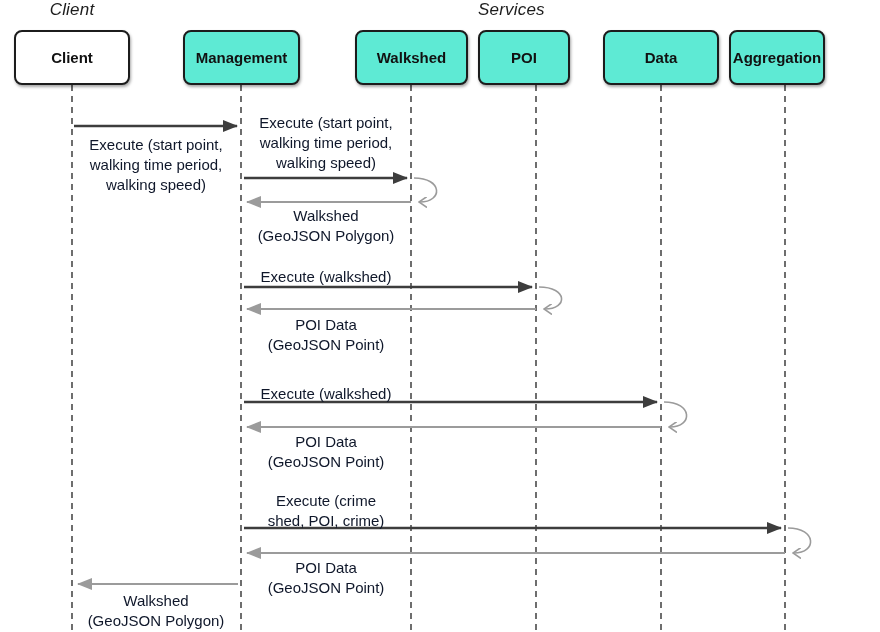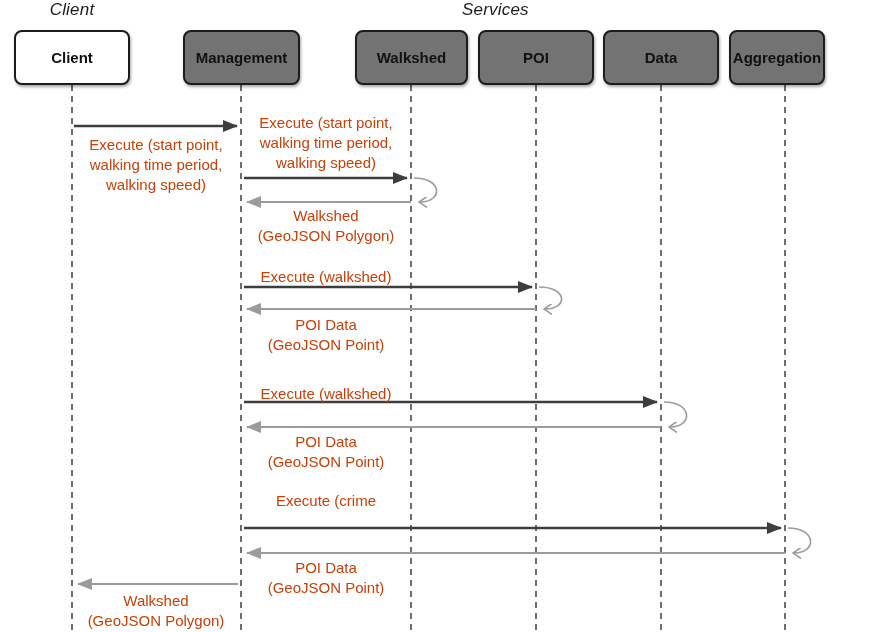--- a/index.html
+++ b/index.html
@@ -13,44 +13,44 @@
   }
   .group-header {
     position: absolute;
     top: 0px;
     font-size: 17px;
     font-style: italic;
     color: #1c1c1c;
     letter-spacing: 0.2px;
   }
   .hdr-client { left: 14px; width: 116px; text-align: center; }
-  .hdr-services { left: 462px; }
+  .hdr-services { left: 478px; }
   .pbox {
     position: absolute;
     top: 30px;
     height: 55px;
     box-sizing: border-box;
     border: 2px solid #1c1c1c;
     border-radius: 8px;
-    background: #737373;
+    background: #5eead4;
     display: flex;
     align-items: center;
     justify-content: center;
     font-size: 15px;
     font-weight: bold;
     color: #111111;
     box-shadow: 1px 2px 3px rgba(0,0,0,0.35);
   }
   .pbox.client-box { background: #ffffff; }
   .arrow-layer { position: absolute; left: 0; top: 0; }
   .msg-label {
     position: absolute;
     font-size: 15px;
     line-height: 20px;
-    color: #c2410c;
+    color: #0f172a;
     text-align: center;
   }
 </style>
 </head>
 <body>
 
 <div class="canvas">
 
   <div class="group-header hdr-client">Client</div>
   <div class="group-header hdr-services">Services</div>
@@ -95,21 +95,21 @@
 
   <div class="pbox client-box" style="left:14px;width:116px">
     <span>Client</span>
   </div>
   <div class="pbox" style="left:183px;width:117px">
     <span>Management</span>
   </div>
   <div class="pbox" style="left:355px;width:113px">
     <span>Walkshed</span>
   </div>
-  <div class="pbox" style="left:478px;width:116px">
+  <div class="pbox" style="left:478px;width:92px">
     <span>POI</span>
   </div>
   <div class="pbox" style="left:603px;width:116px">
     <span>Data</span>
   </div>
   <div class="pbox" style="left:729px;width:96px">
     <span>Aggregation</span>
   </div>
 
   <div class="msg-label" style="left:61px;top:135px;width:190px">
@@ -142,20 +142,21 @@
     <div>Execute (walkshed)</div>
   </div>
 
   <div class="msg-label" style="left:231px;top:432px;width:190px">
     <div>POI Data</div>
     <div>(GeoJSON Point)</div>
   </div>
 
   <div class="msg-label" style="left:231px;top:491px;width:190px">
     <div>Execute (crime</div>
+    <div>shed, POI, crime)</div>
   </div>
 
   <div class="msg-label" style="left:231px;top:558px;width:190px">
     <div>POI Data</div>
     <div>(GeoJSON Point)</div>
   </div>
 
   <div class="msg-label" style="left:56px;top:591px;width:200px">
     <div>Walkshed</div>
     <div>(GeoJSON Polygon)</div>

